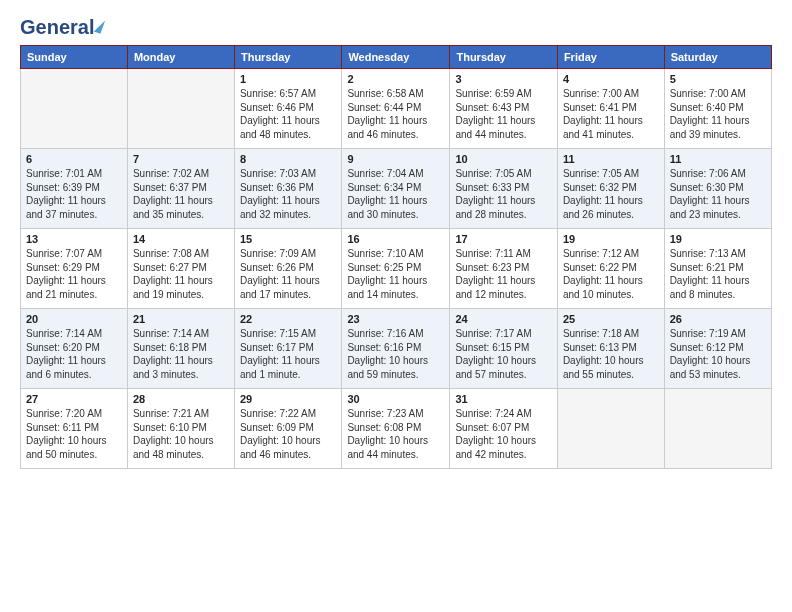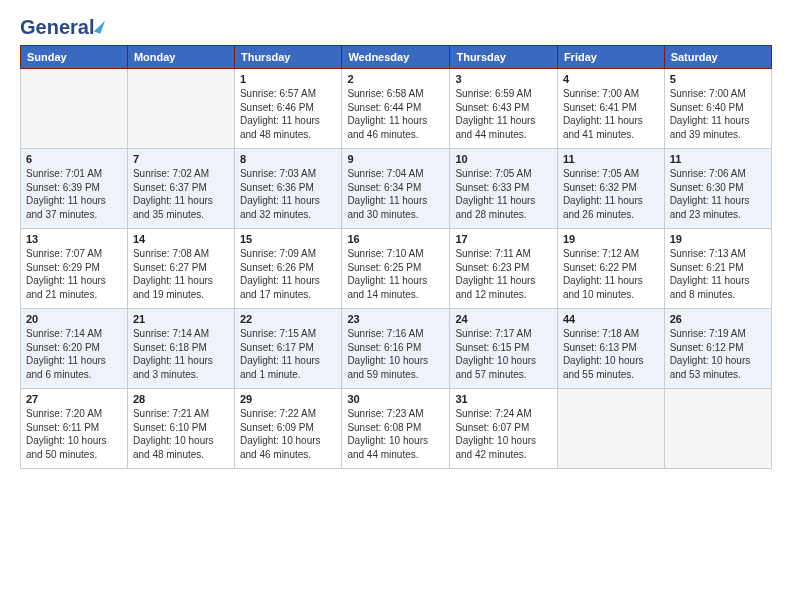--- a/index.html
+++ b/index.html
@@ -209,21 +209,21 @@
           </td>
           <td>
             <span class="day-num">23</span>
             <div class="day-info">Sunrise: 7:16 AM<br>Sunset: 6:16 PM<br>Daylight: 10 hours and 59 minutes.</div>
           </td>
           <td>
             <span class="day-num">24</span>
             <div class="day-info">Sunrise: 7:17 AM<br>Sunset: 6:15 PM<br>Daylight: 10 hours and 57 minutes.</div>
           </td>
           <td>
-            <span class="day-num">44</span>
+            <span class="day-num">25</span>
             <div class="day-info">Sunrise: 7:18 AM<br>Sunset: 6:13 PM<br>Daylight: 10 hours and 55 minutes.</div>
           </td>
           <td>
             <span class="day-num">26</span>
             <div class="day-info">Sunrise: 7:19 AM<br>Sunset: 6:12 PM<br>Daylight: 10 hours and 53 minutes.</div>
           </td>
         </tr>
         <tr>
           <td>
             <span class="day-num">27</span>

